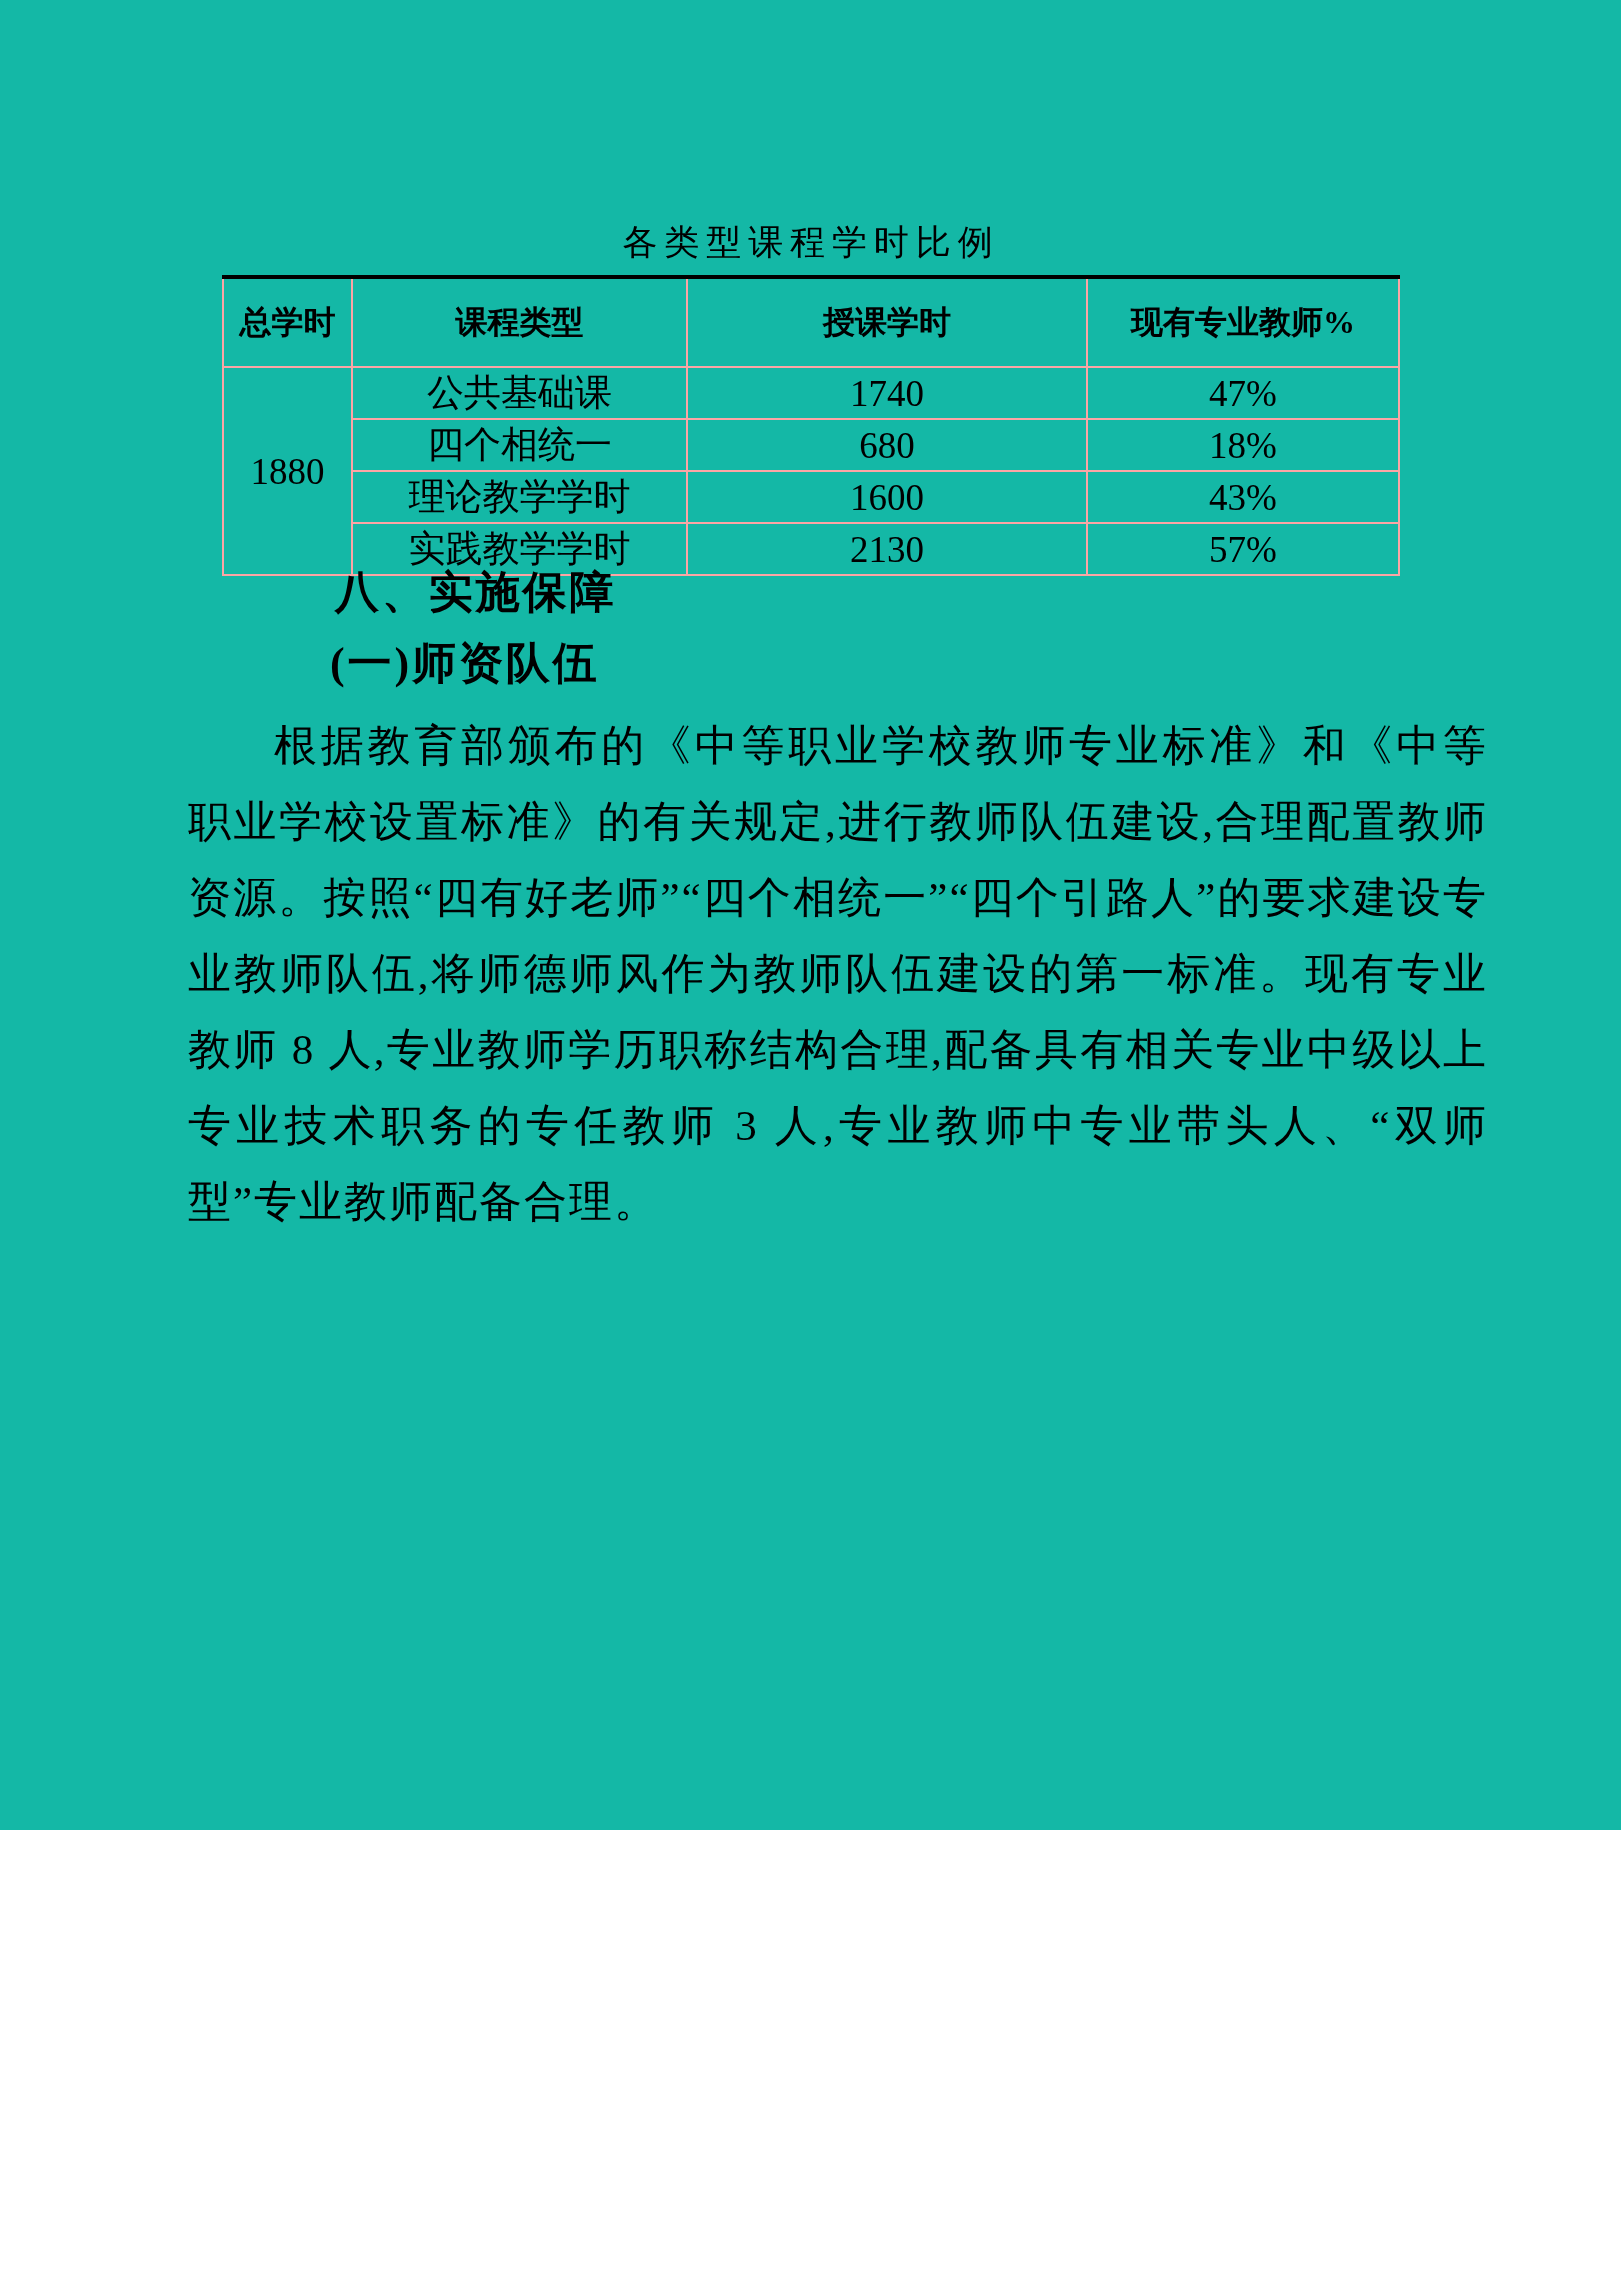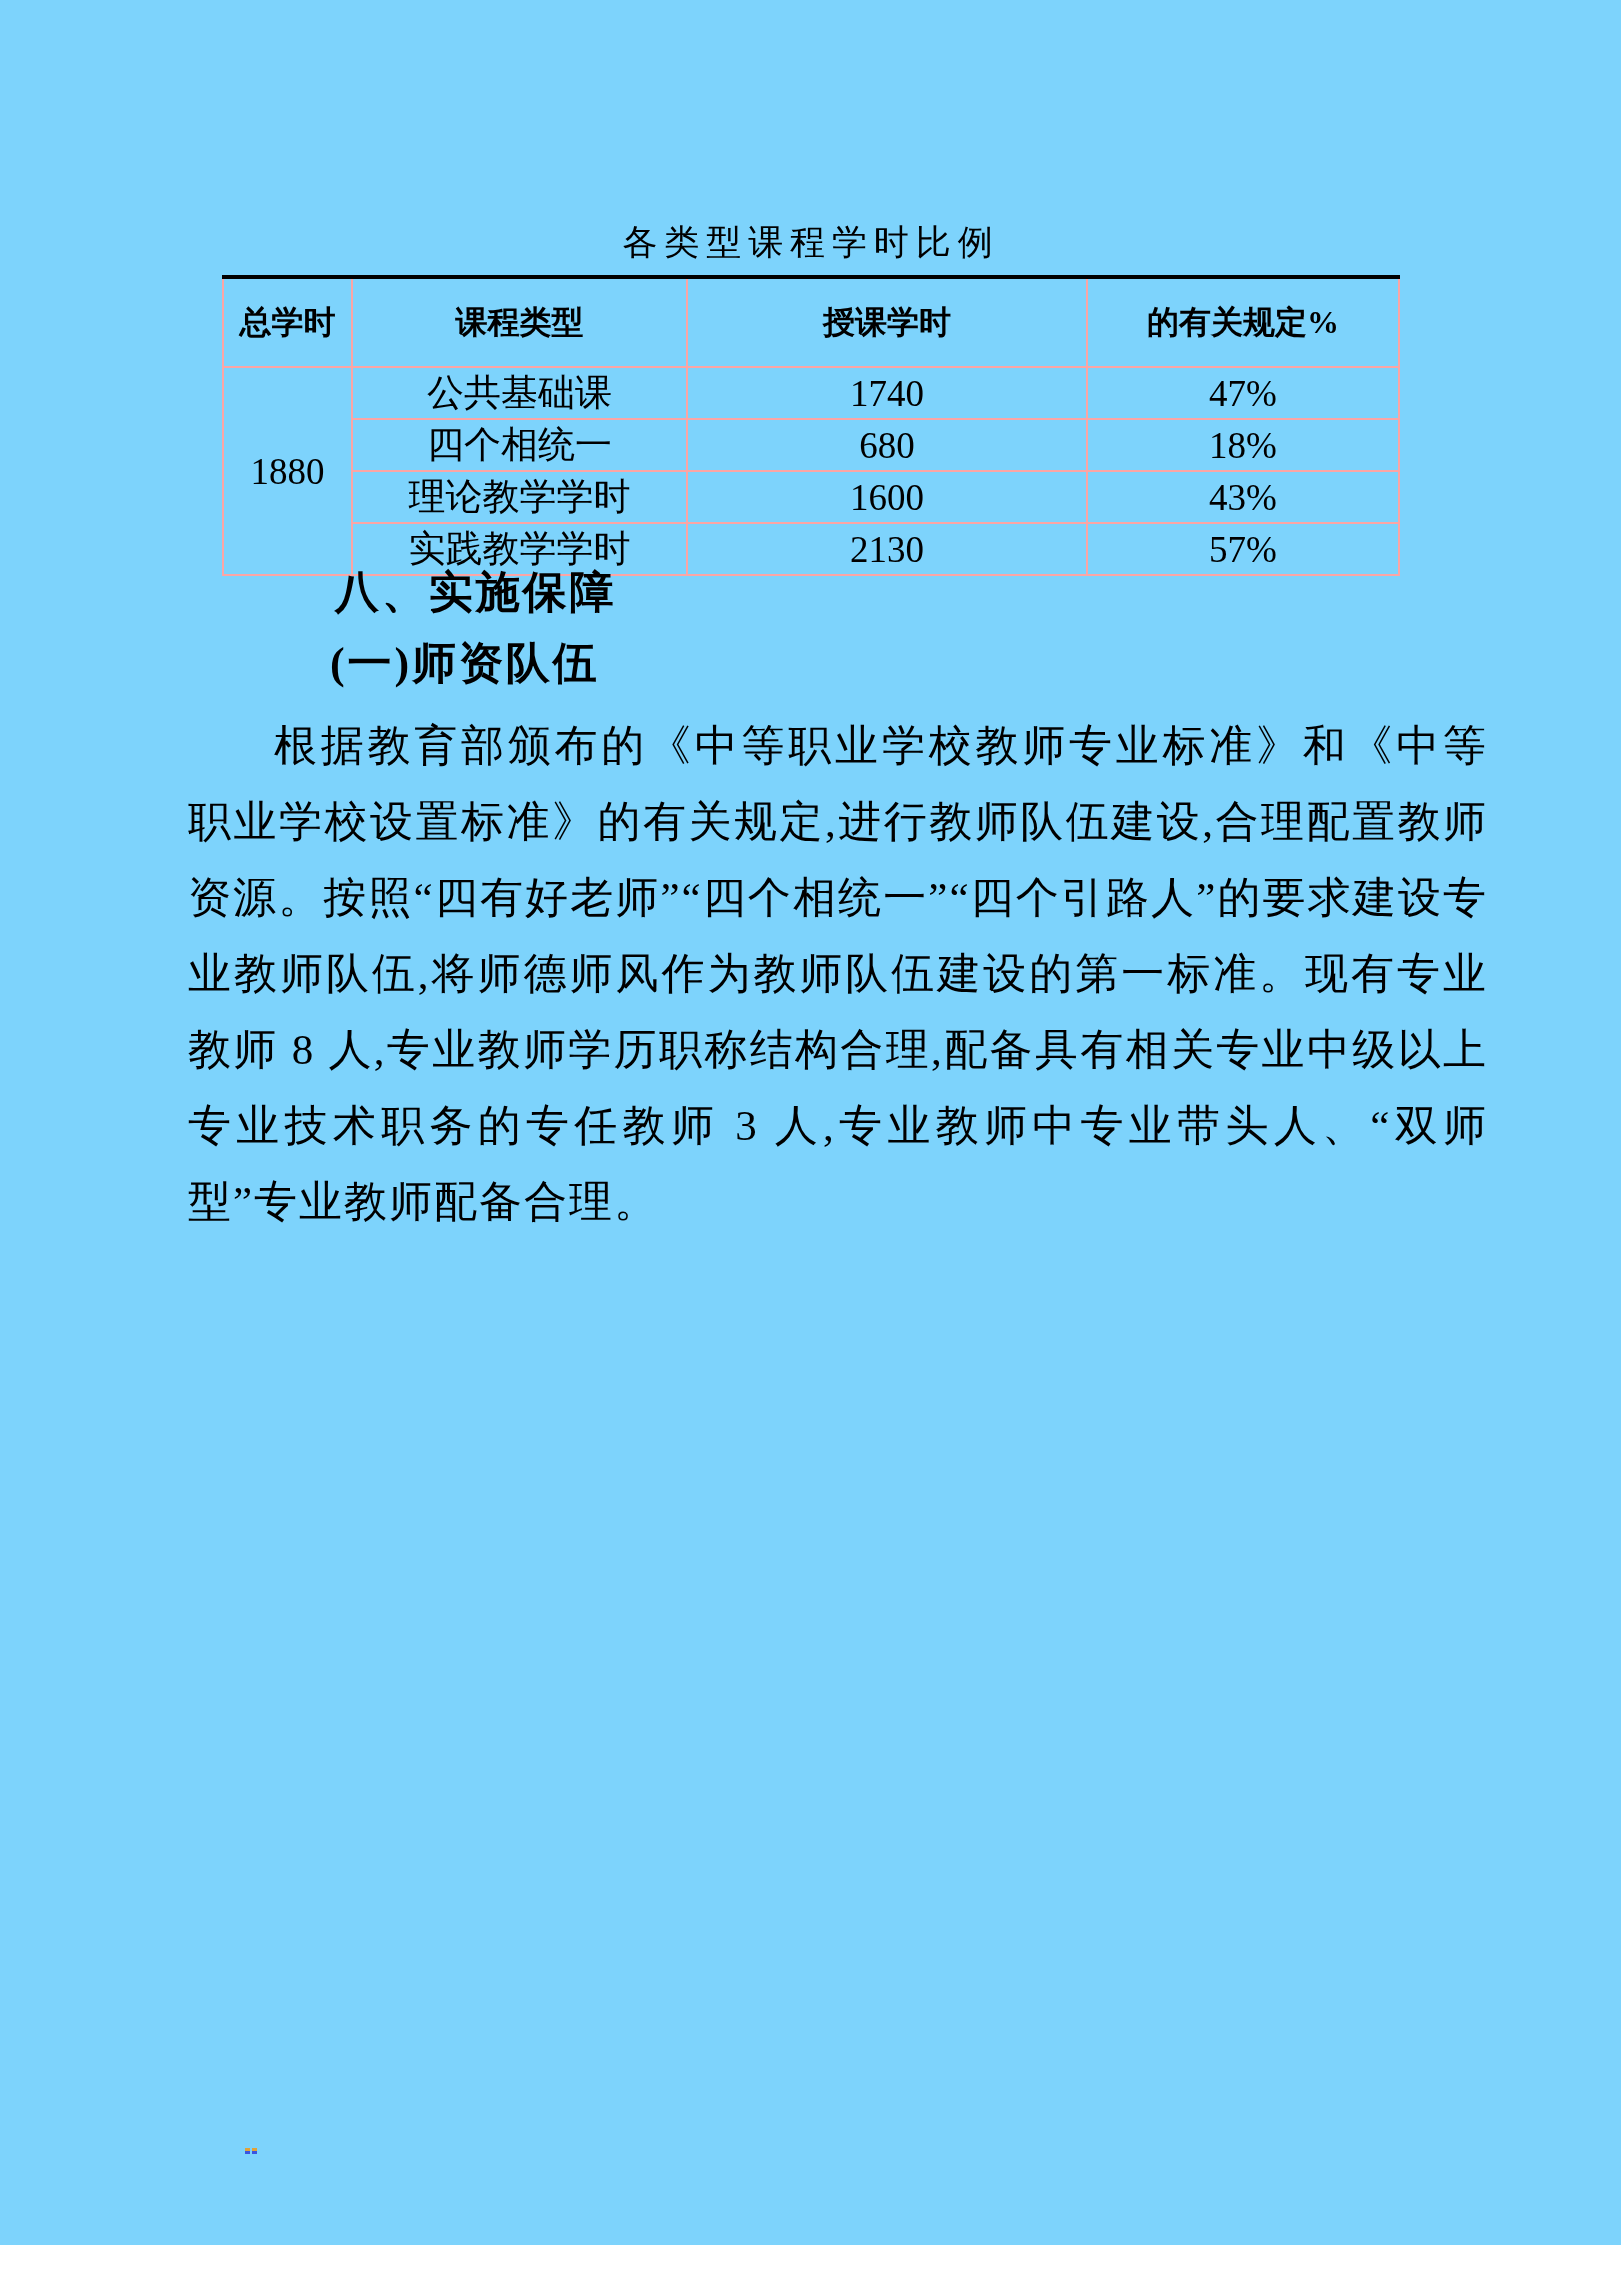--- a/index.html
+++ b/index.html
@@ -1,20 +1,20 @@
 <!DOCTYPE html>
 <html><head>
 <meta charset="utf-8">
 <style>
   html, body { margin: 0; padding: 0; background: #ffffff; }
   .page {
     position: relative;
     width: 1621px;
-    height: 2245px;
-    background: #7dd3fc;
+    height: 1830px;
+    background: #14b8a6;
     color: #000000;
     font-family: "Liberation Serif", serif;
     overflow: hidden;
   }
 
   
   .doc-title {
     position: absolute;
     top: 219px;
     left: 161px;
@@ -122,21 +122,21 @@
       <col class="col-total">
       <col class="col-type">
       <col class="col-hours">
       <col class="col-pct">
     </colgroup>
     <thead>
       <tr>
         <th>总学时</th>
         <th>课程类型</th>
         <th>授课学时</th>
-        <th>的有关规定%</th>
+        <th>现有专业教师%</th>
       </tr>
     </thead>
     <tbody>
       <tr>
         <td rowspan="4">1880</td>
         <td>公共基础课</td>
         <td>1740</td>
         <td>47%</td>
       </tr>
       <tr>

